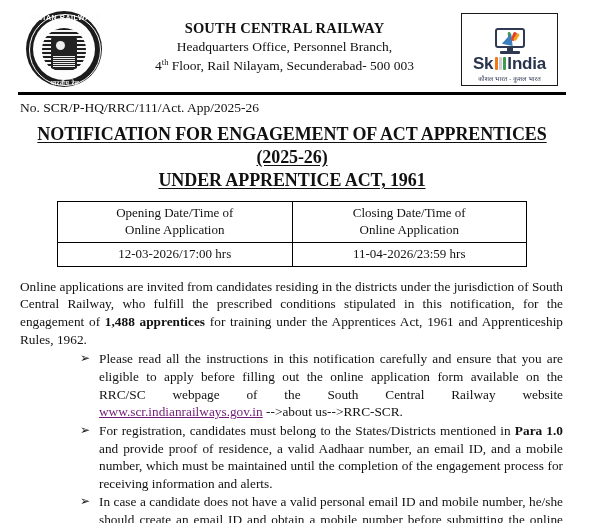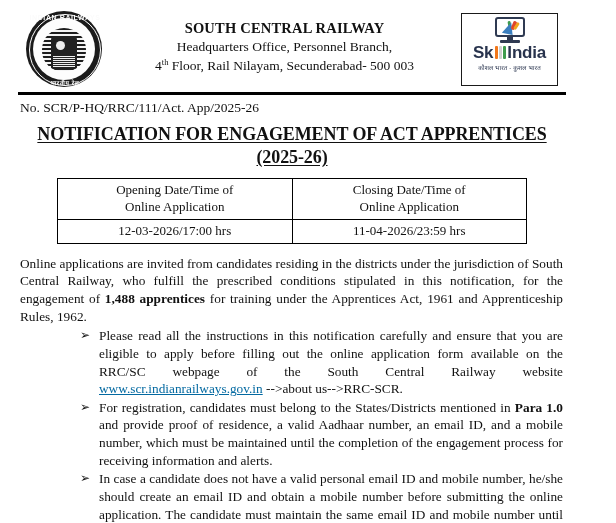--- a/index.html
+++ b/index.html
@@ -136,21 +136,21 @@
     width: 97px;
     height: 73px;
     margin-top: 4px;
     margin-right: 8px;
     border: 1.4px solid #1a1a1a;
     background: #ffffff;
     box-sizing: border-box;
     display: flex;
     flex-direction: column;
     align-items: center;
-    justify-content: flex-start;
+    justify-content: flex-end;
     padding: 3px 0 2px;
   }
   .skill-monitor {
     width: 30px;
     height: 26px;
     position: relative;
     margin-bottom: 1px;
   }
   .skill-monitor .screen {
     position: absolute;
@@ -328,21 +328,21 @@
   ul.bullets li .arrow {
     position: absolute;
     left: 0;
     top: 0px;
     font-size: 12px;
     line-height: 1.35;
     color: #111;
   }
   ul.bullets li b { font-weight: bold; }
   a.link {
-    color: #0369a1;
+    color: #701a75;
     text-decoration: underline;
     text-underline-offset: 1px;
   }
   .clip-bottom {
     overflow: hidden;
   }
 </style>
 </head>
 <body>
 
@@ -396,20 +396,21 @@
   </div>
 
   <div class="rule"></div>
 
   <div class="refline">
     <span>No. SCR/P-HQ/RRC/111/Act. App/2025-26</span>
   </div>
 
   <div class="title-block">
     <div class="tline">NOTIFICATION FOR ENGAGEMENT OF ACT APPRENTICES (2025-26)</div>
+    <div class="tline">UNDER APPRENTICE ACT, 1961</div>
   </div>
 
   <table class="dates">
     <tbody>
         <tr>
       <td class="head">
         <div>Opening Date/Time  of</div>
         <div>Online Application</div>
       </td>
       <td class="head">

